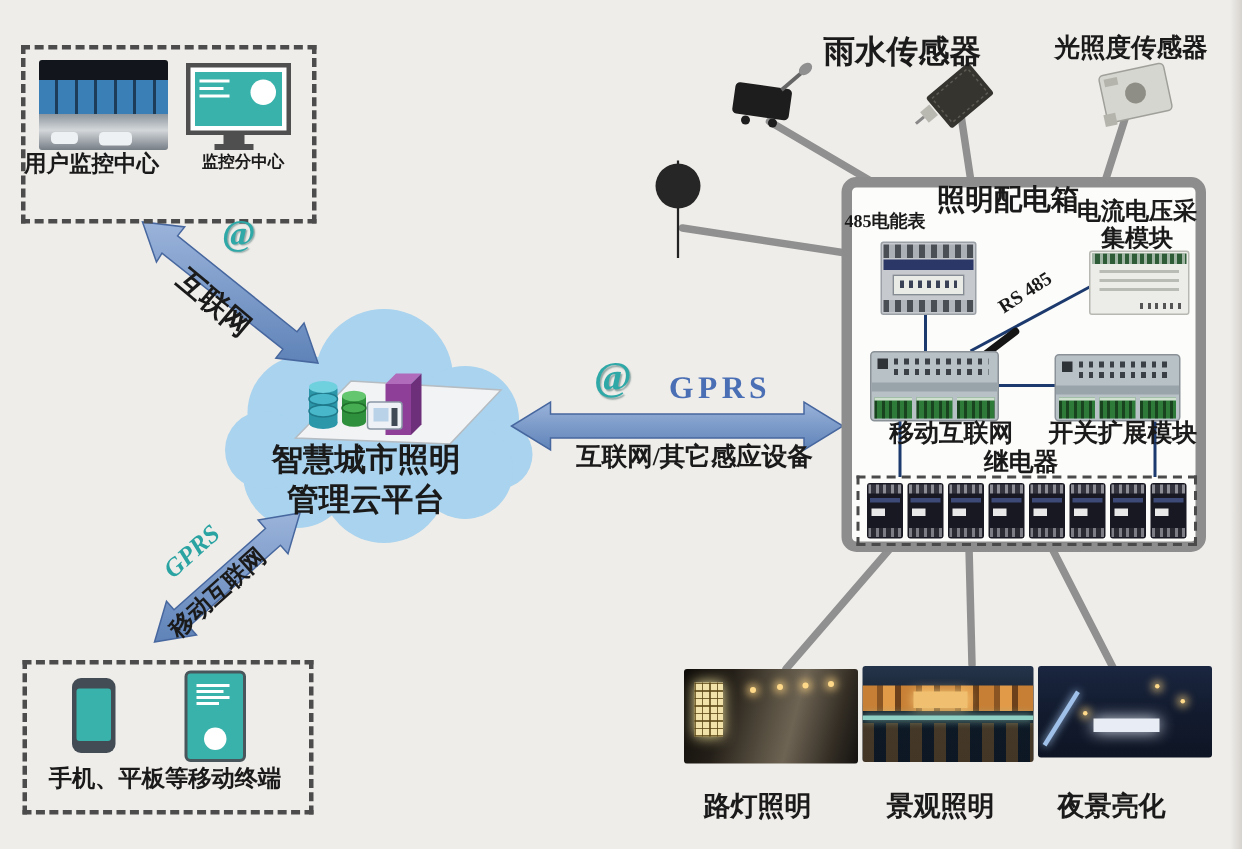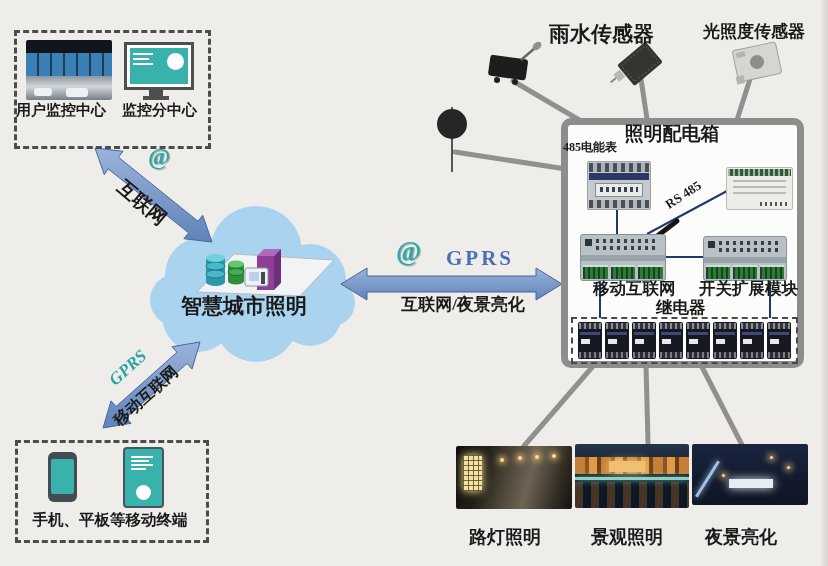--- a/index.html
+++ b/index.html
@@ -189,52 +189,54 @@
     <div class="monscreen">
       <i style="top:5px;width:20px"></i>
         <i style="top:10px;width:16px"></i>
         <i style="top:15px;width:20px"></i>
         <b></b>
     </div>
   </div>
   <div class="monstand" style="left:149px;top:90px;width:14px;height:6px"></div>
   <div class="monstand" style="left:143px;top:96px;width:26px;height:4px"></div>
   <div class="lbl" style="left:11px;top:102px;width:100px;text-align:center;font-size:15px">用户监控中心</div>
-  <div class="lbl" style="left:122px;top:102px;width:80px;text-align:left;font-size:15px">监控分中心</div>
+  <div class="lbl" style="left:122px;top:102px;width:80px;text-align:center;font-size:11px">监控分中心</div>
 
   <div class="lbl ctr" style="left:92px;top:192px;width:100px;text-align:center;font-size:19px;transform:rotate(40deg)">互联网</div>
   <div class="lbl" style="left:148px;top:143px;font-size:24px;color:#2fa8a8;text-shadow:1px 1px 1px rgba(0,60,60,.4)">@</div>
 
   <div class="lbl" style="left:158px;top:294px;width:172px;text-align:center;font-size:21px">智慧城市照明</div>
+  <div class="lbl" style="left:158px;top:321px;width:172px;text-align:center;font-size:21px">管理云平台</div>
 
   <div class="lbl ctr" style="left:93px;top:358px;width:70px;text-align:center;font-size:17px;font-style:italic;color:#2aa3a3;transform:rotate(-42deg)">GPRS</div>
   <div class="lbl ctr" style="left:96px;top:387px;width:100px;text-align:center;font-size:16px;transform:rotate(-42deg)">移动互联网</div>
 
   <div class="dashbox" style="left:15px;top:440px;width:188px;height:97px"></div>
   <div class="phone" style="left:48px;top:452px;width:29px;height:50px">
       <i></i>
     </div>
   <div class="tablet" style="left:123px;top:447px;width:37px;height:57px">
     <i style="top:7px;width:22px"></i>
       <i style="top:11px;width:18px"></i>
       <i style="top:15px;width:22px"></i>
       <i style="top:19px;width:15px"></i>
       <b></b>
   </div>
   <div class="lbl" style="left:20px;top:511px;width:180px;text-align:center;font-size:15.5px">手机、平板等移动终端</div>
 
   <div class="lbl" style="left:396px;top:236px;font-size:27px;color:#2fa8a8;text-shadow:1px 1px 1px rgba(0,60,60,.4)">@</div>
   <div class="lbl" style="left:446px;top:246px;font-size:21px;letter-spacing:3px;color:#4a6fb5">GPRS</div>
-  <div class="lbl" style="left:383px;top:295px;width:160px;text-align:center;font-size:17px">互联网/夜景亮化</div>
+  <div class="lbl" style="left:383px;top:295px;width:160px;text-align:center;font-size:17px">互联网/其它感应设备</div>
 
   <div class="lbl" style="left:549px;top:22px;font-size:21px">雨水传感器</div>
   <div class="lbl" style="left:703px;top:22px;font-size:17px">光照度传感器</div>
 
   <div class="lbl" style="left:617px;top:123px;width:110px;text-align:center;font-size:19px">照明配电箱</div>
   <div class="lbl" style="left:563px;top:141px;font-size:12px">485电能表</div>
+  <div class="lbl" style="left:714px;top:133px;width:88px;text-align:center;font-size:16px;white-space:normal">电流电压采集模块</div>
 
   <div class="meter" style="left:587px;top:161px;width:62px;height:47px">
     <div class="mt"></div>
       <div class="mband"></div>
       <div class="mlcd">
         <i></i>
       </div>
       <div class="mb"></div>
   </div>
   <div class="acq" style="left:726px;top:167px;width:65px;height:41px">

